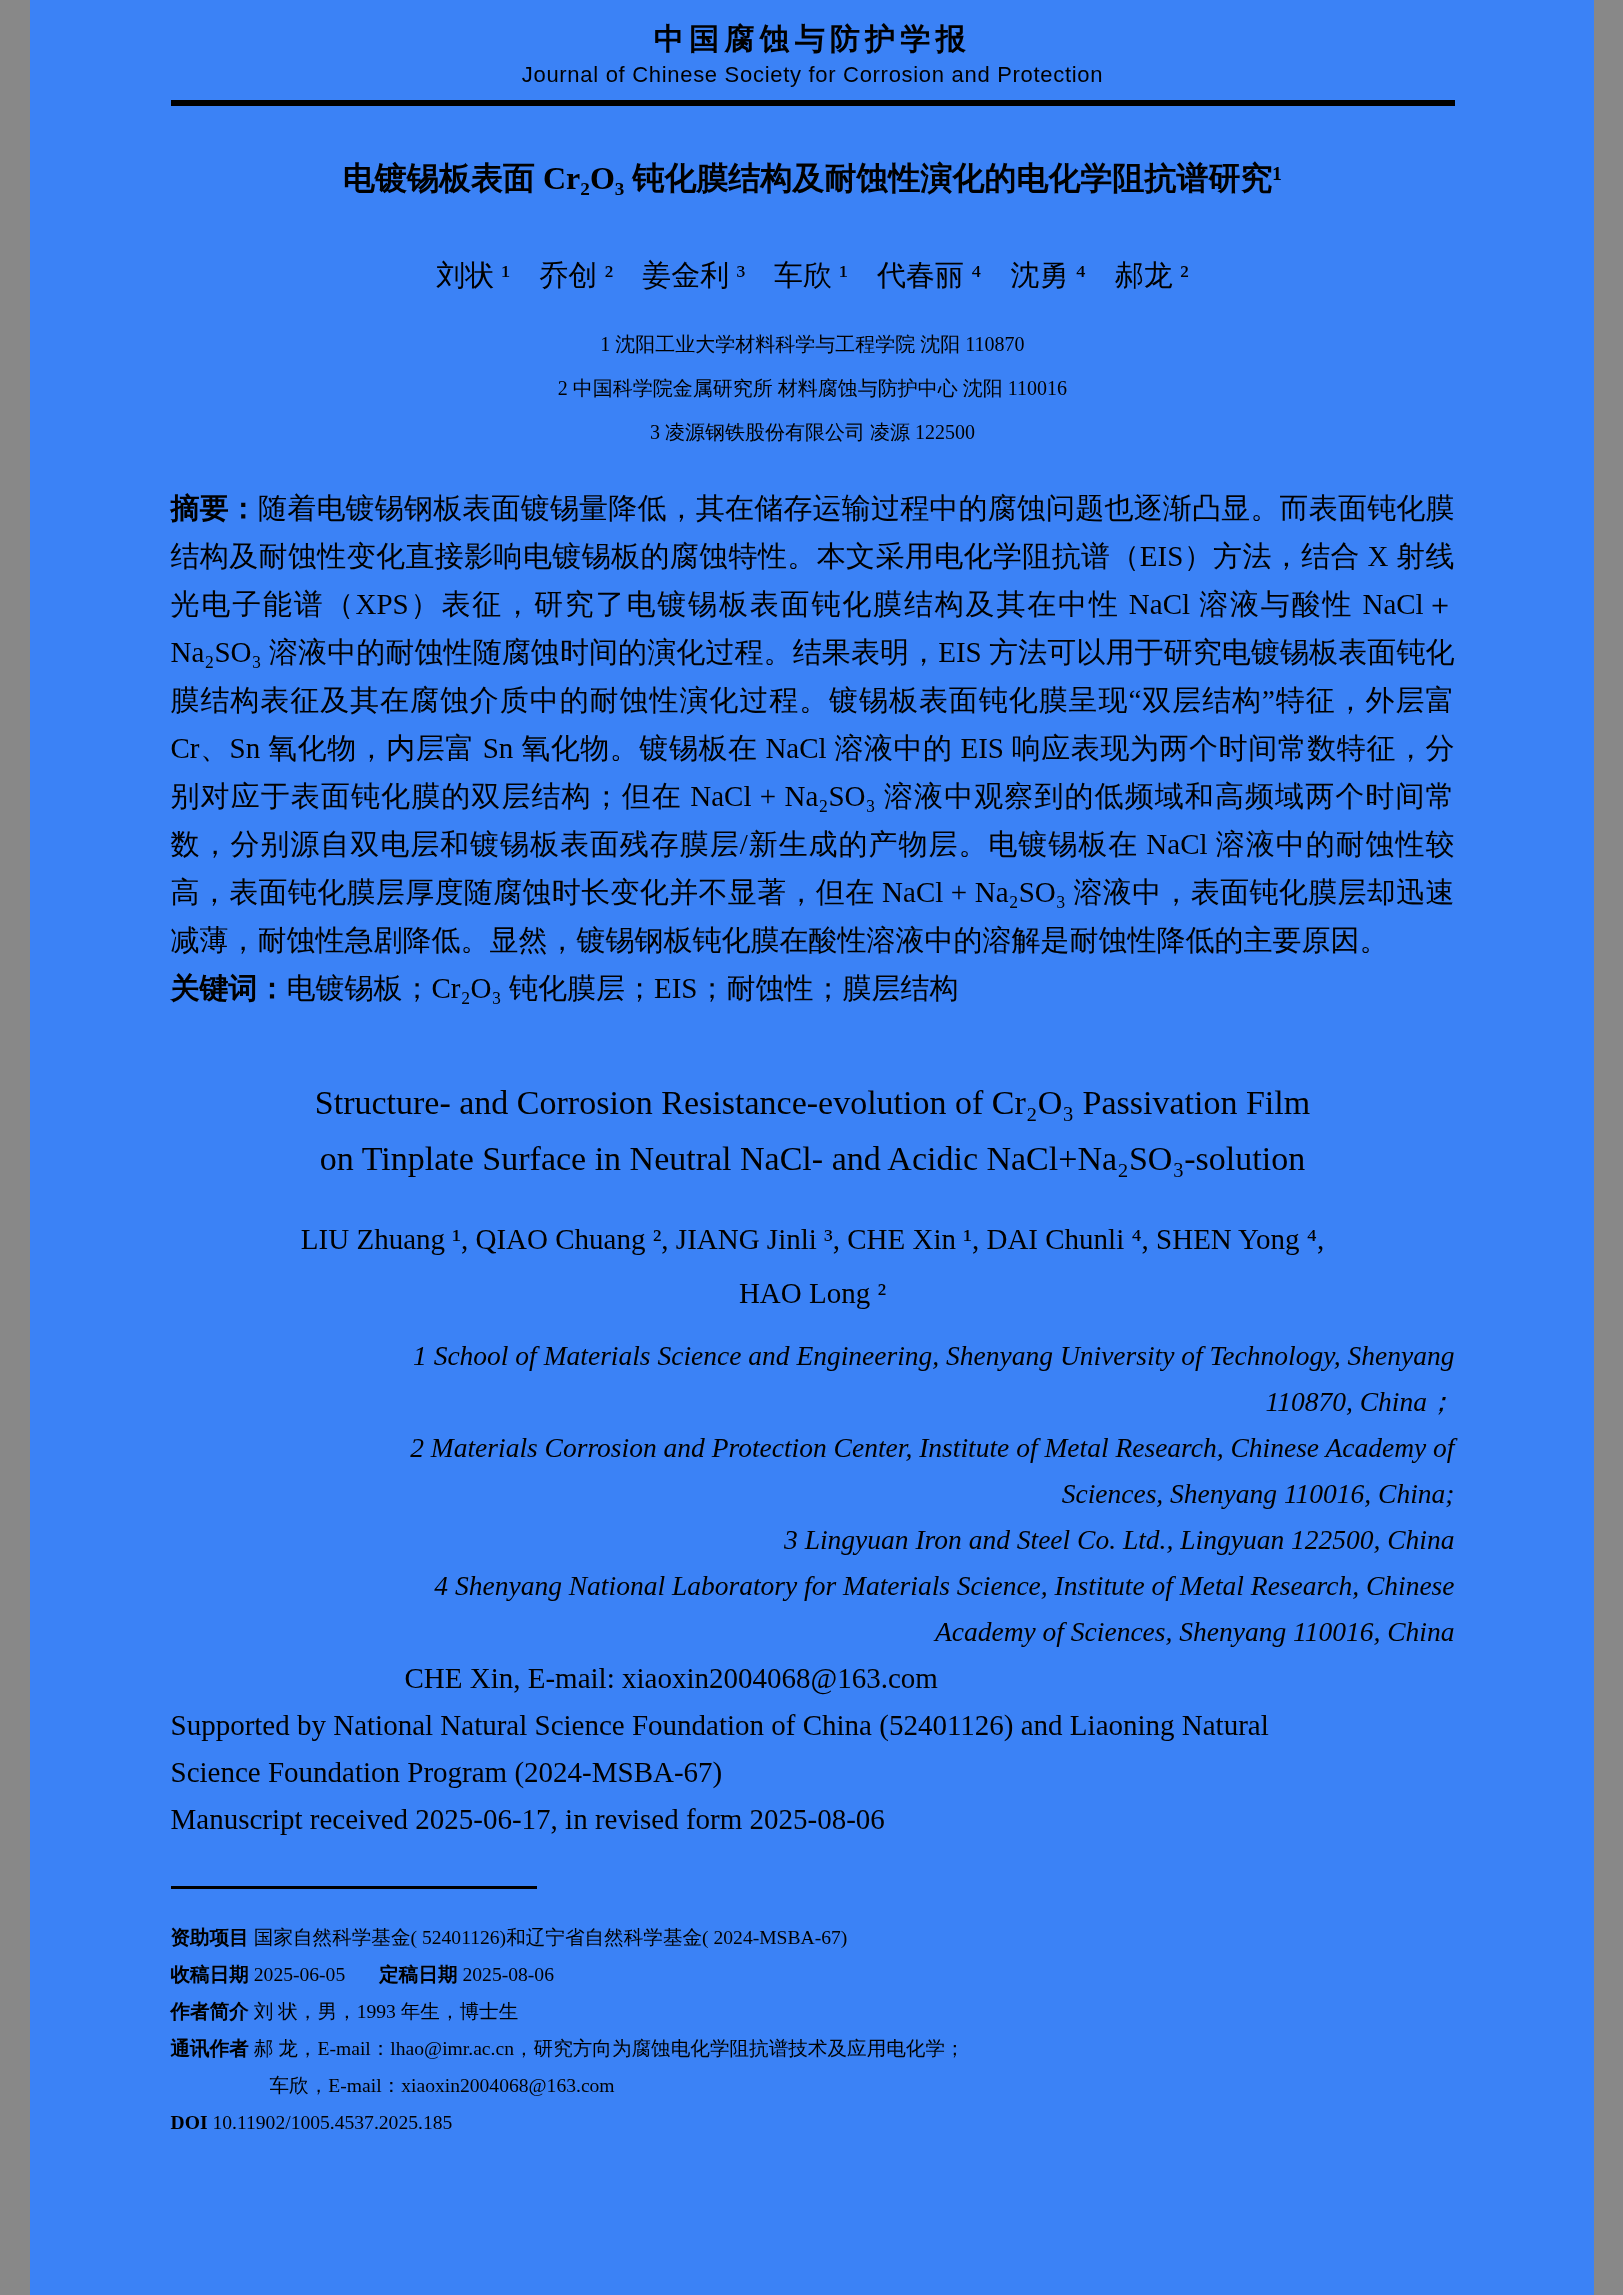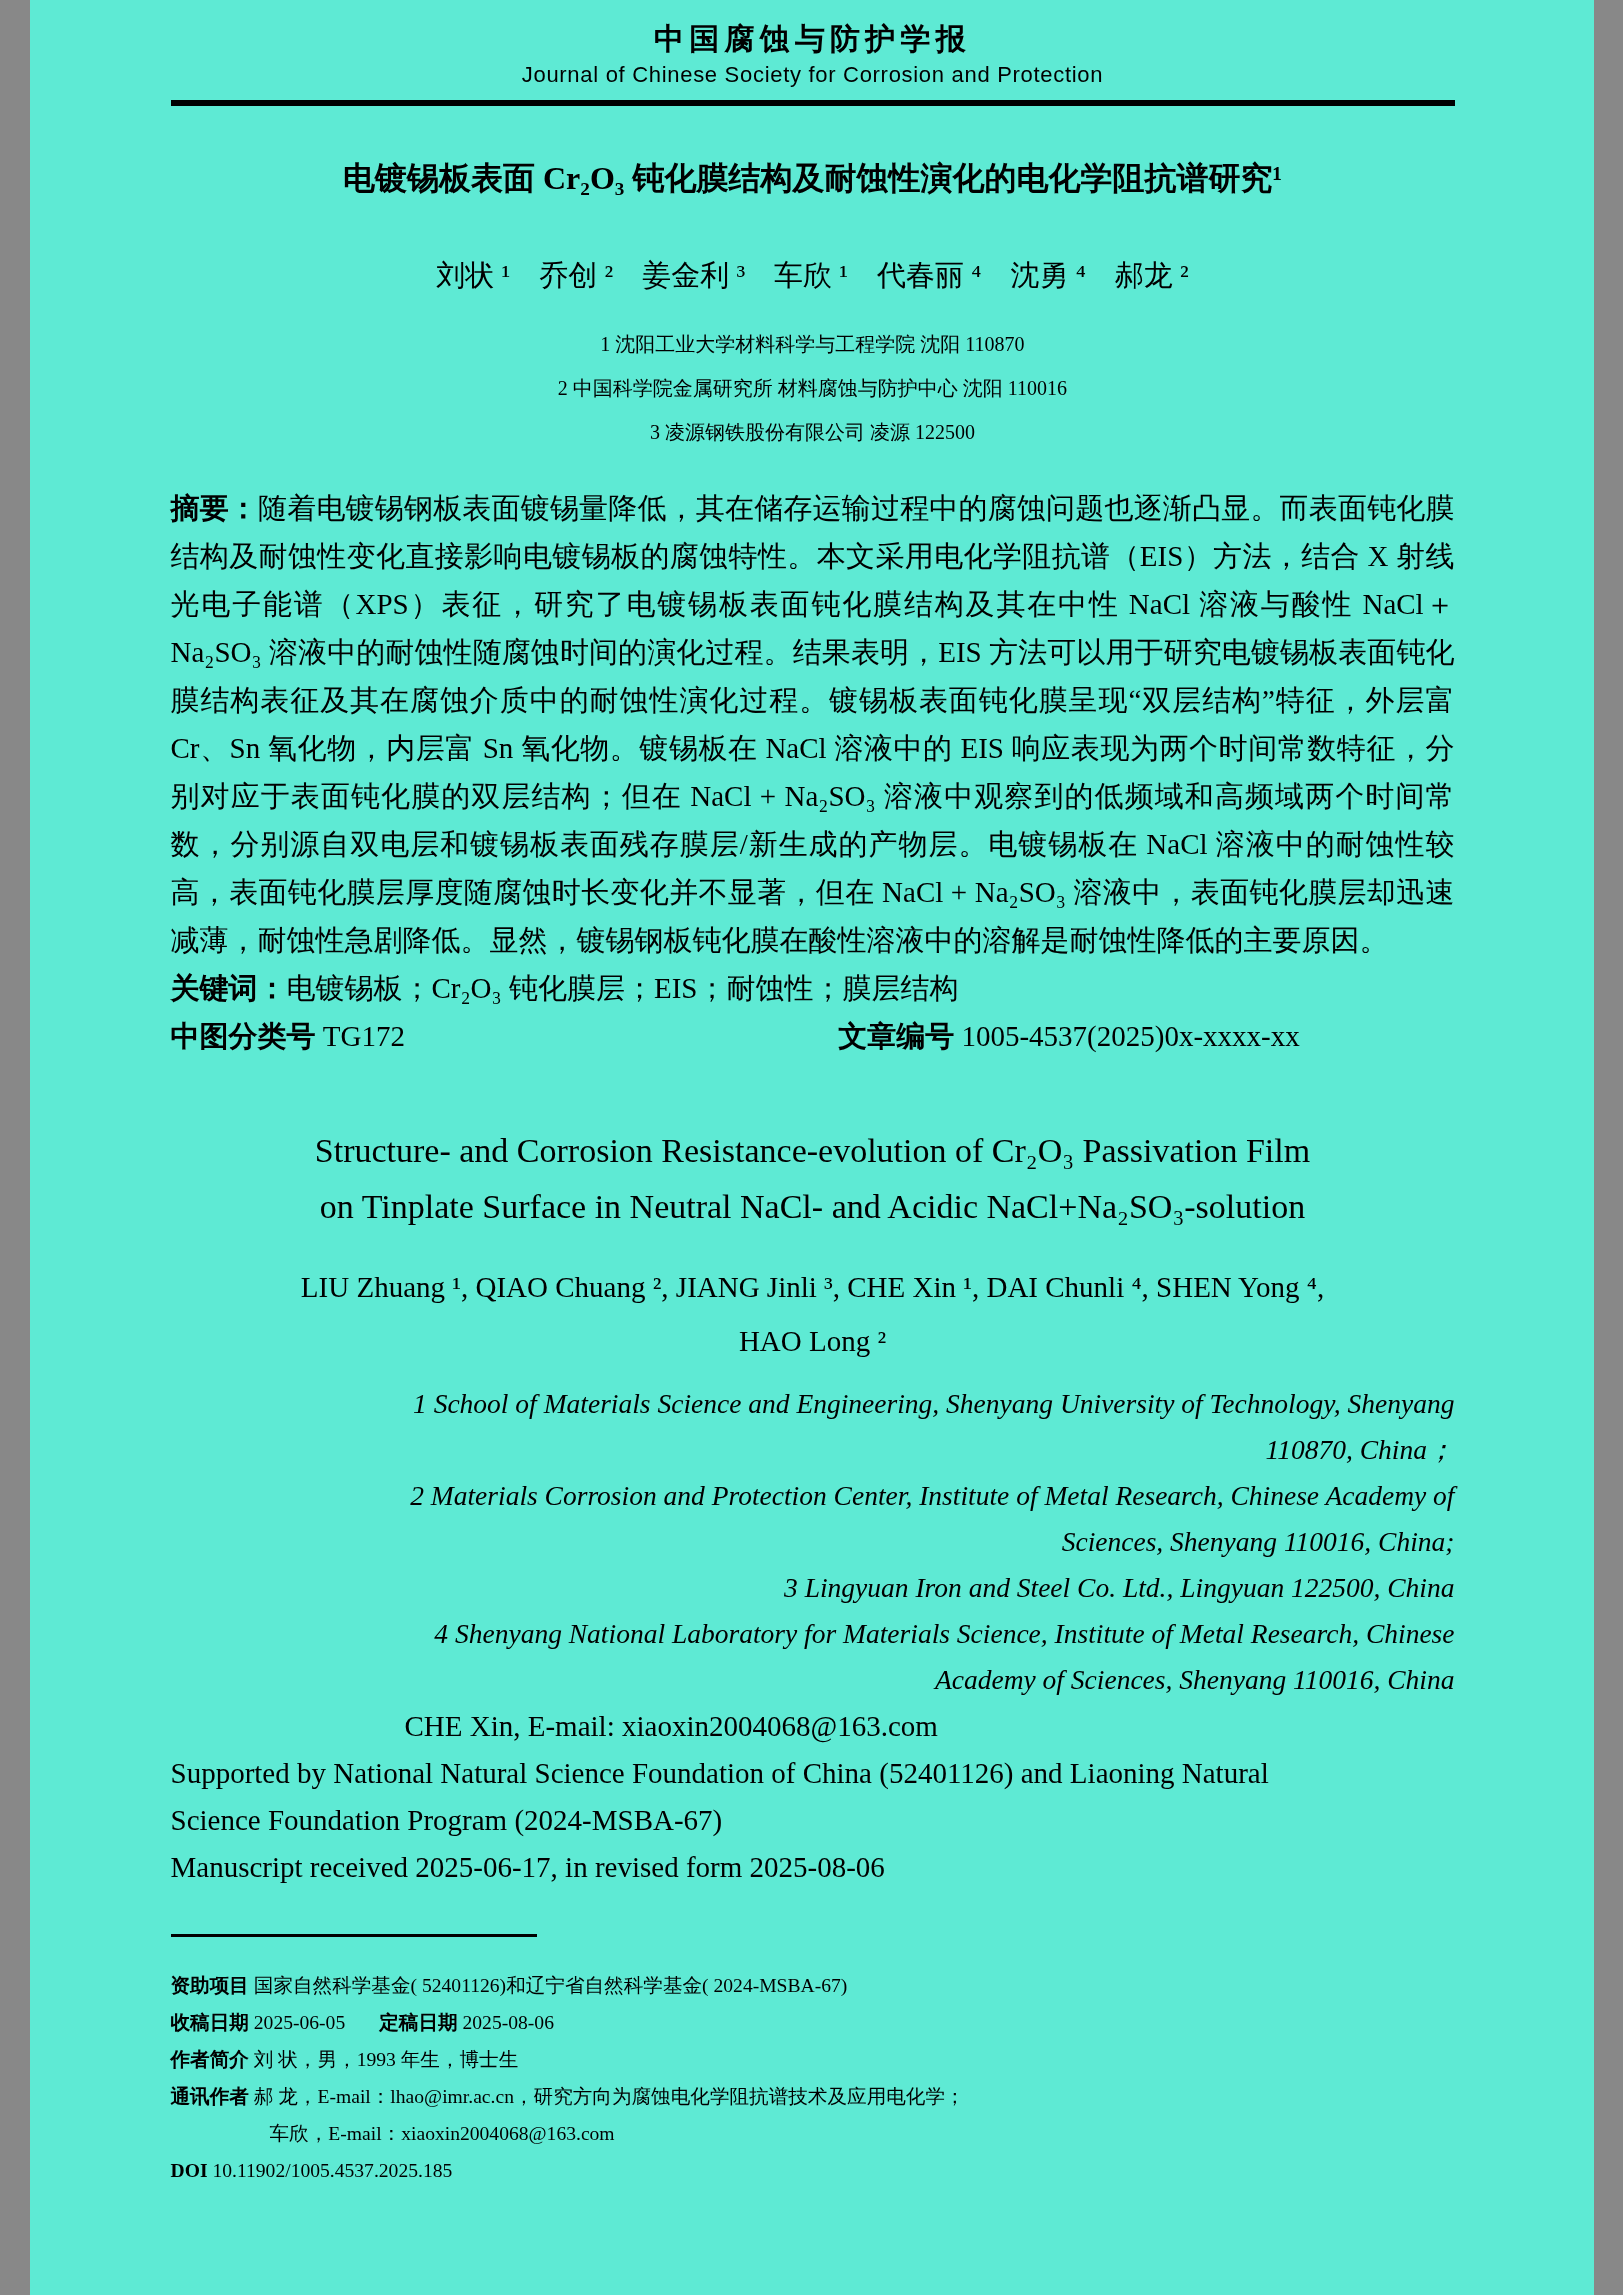--- a/index.html
+++ b/index.html
@@ -1,20 +1,20 @@
 <!DOCTYPE html>
 <html lang="zh" style="font-size:10.5px"><head>
 <meta charset="utf-8">
 <style>
   html,body{margin:0;padding:0;background:#888;}
   .page{
     position:relative;
     width:1564px;height:2295px;
     margin:0 auto;
-    background:#5eead4;
+    background:#3b82f6;
     color:#000;
     box-sizing:border-box;
     padding:19.6px 139px 0 141px;
     font-family:"Liberation Serif","DejaVu Serif",serif;
     overflow:hidden;
   }
   .journal-cn{
     text-align:center;
     font-size:30px;
     font-weight:bold;
@@ -136,24 +136,20 @@
   <div class="affils-cn">
     <div class="affil-cn">1 沈阳工业大学材料科学与工程学院 沈阳 110870</div>
     <div class="affil-cn">2 中国科学院金属研究所 材料腐蚀与防护中心 沈阳 110016</div>
     <div class="affil-cn">3 凌源钢铁股份有限公司 凌源 122500</div>
   </div>
 
   <p class="abstract"><span class="label-b">摘要：</span><span>随着电镀锡钢板表面镀锡量降低，其在储存运输过程中的腐蚀问题也逐渐凸显。而表面钝化膜结构及耐蚀性变化直接影响电镀锡板的腐蚀特性。本文采用电化学阻抗谱（EIS）方法，结合 X 射线光电子能谱（XPS）表征，研究了电镀锡板表面钝化膜结构及其在中性 NaCl 溶液与酸性 NaCl＋Na₂SO₃ 溶液中的耐蚀性随腐蚀时间的演化过程。结果表明，EIS 方法可以用于研究电镀锡板表面钝化膜结构表征及其在腐蚀介质中的耐蚀性演化过程。镀锡板表面钝化膜呈现“双层结构”特征，外层富 Cr、Sn 氧化物，内层富 Sn 氧化物。镀锡板在 NaCl 溶液中的 EIS 响应表现为两个时间常数特征，分别对应于表面钝化膜的双层结构；但在 NaCl + Na₂SO₃ 溶液中观察到的低频域和高频域两个时间常数，分别源自双电层和镀锡板表面残存膜层/新生成的产物层。电镀锡板在 NaCl 溶液中的耐蚀性较高，表面钝化膜层厚度随腐蚀时长变化并不显著，但在 NaCl + Na₂SO₃ 溶液中，表面钝化膜层却迅速减薄，耐蚀性急剧降低。显然，镀锡钢板钝化膜在酸性溶液中的溶解是耐蚀性降低的主要原因。</span></p>
 
   <p class="kv-line"><span class="label-b">关键词：</span><span>电镀锡板；Cr₂O₃ 钝化膜层；EIS；耐蚀性；膜层结构</span></p>
 
-  <div class="clc-row">
-    <span class="clc-left"><span class="label-b">中图分类号</span>&nbsp;<span>TG172</span></span>
-    <span><span class="label-b">文章编号</span>&nbsp;<span>1005-4537(2025)0x-xxxx-xx</span></span>
-  </div>
 
   <h2 class="title-en">Structure- and Corrosion Resistance-evolution of Cr₂O₃ Passivation Film
 on Tinplate Surface in Neutral NaCl- and Acidic NaCl+Na₂SO₃-solution</h2>
 
   <div class="authors-en first">LIU Zhuang ¹, QIAO Chuang ², JIANG Jinli ³, CHE Xin ¹, DAI Chunli ⁴, SHEN Yong ⁴,</div>
   <div class="authors-en">HAO Long ²</div>
 
   <div class="affils-en">
     <div class="affil-en">1 School of Materials Science and Engineering, Shenyang University of Technology, Shenyang
 110870, China；</div>

